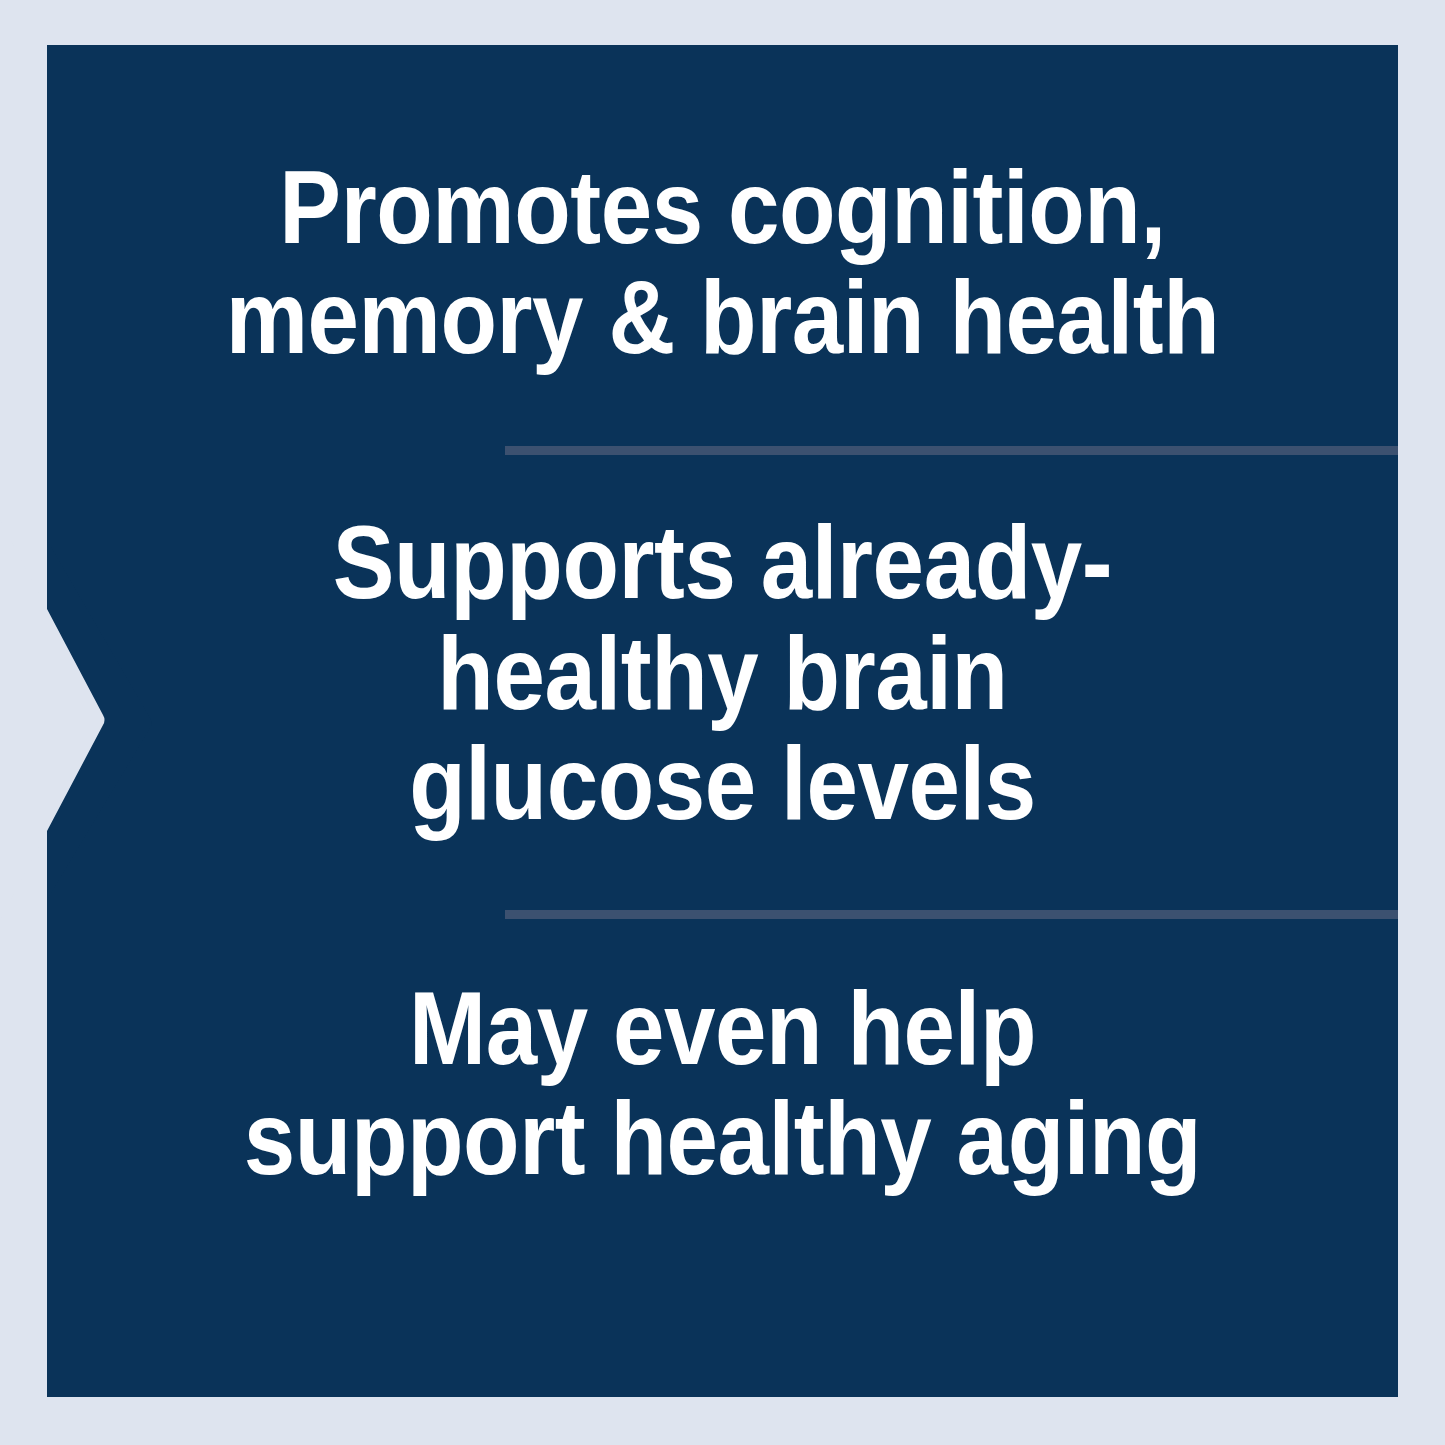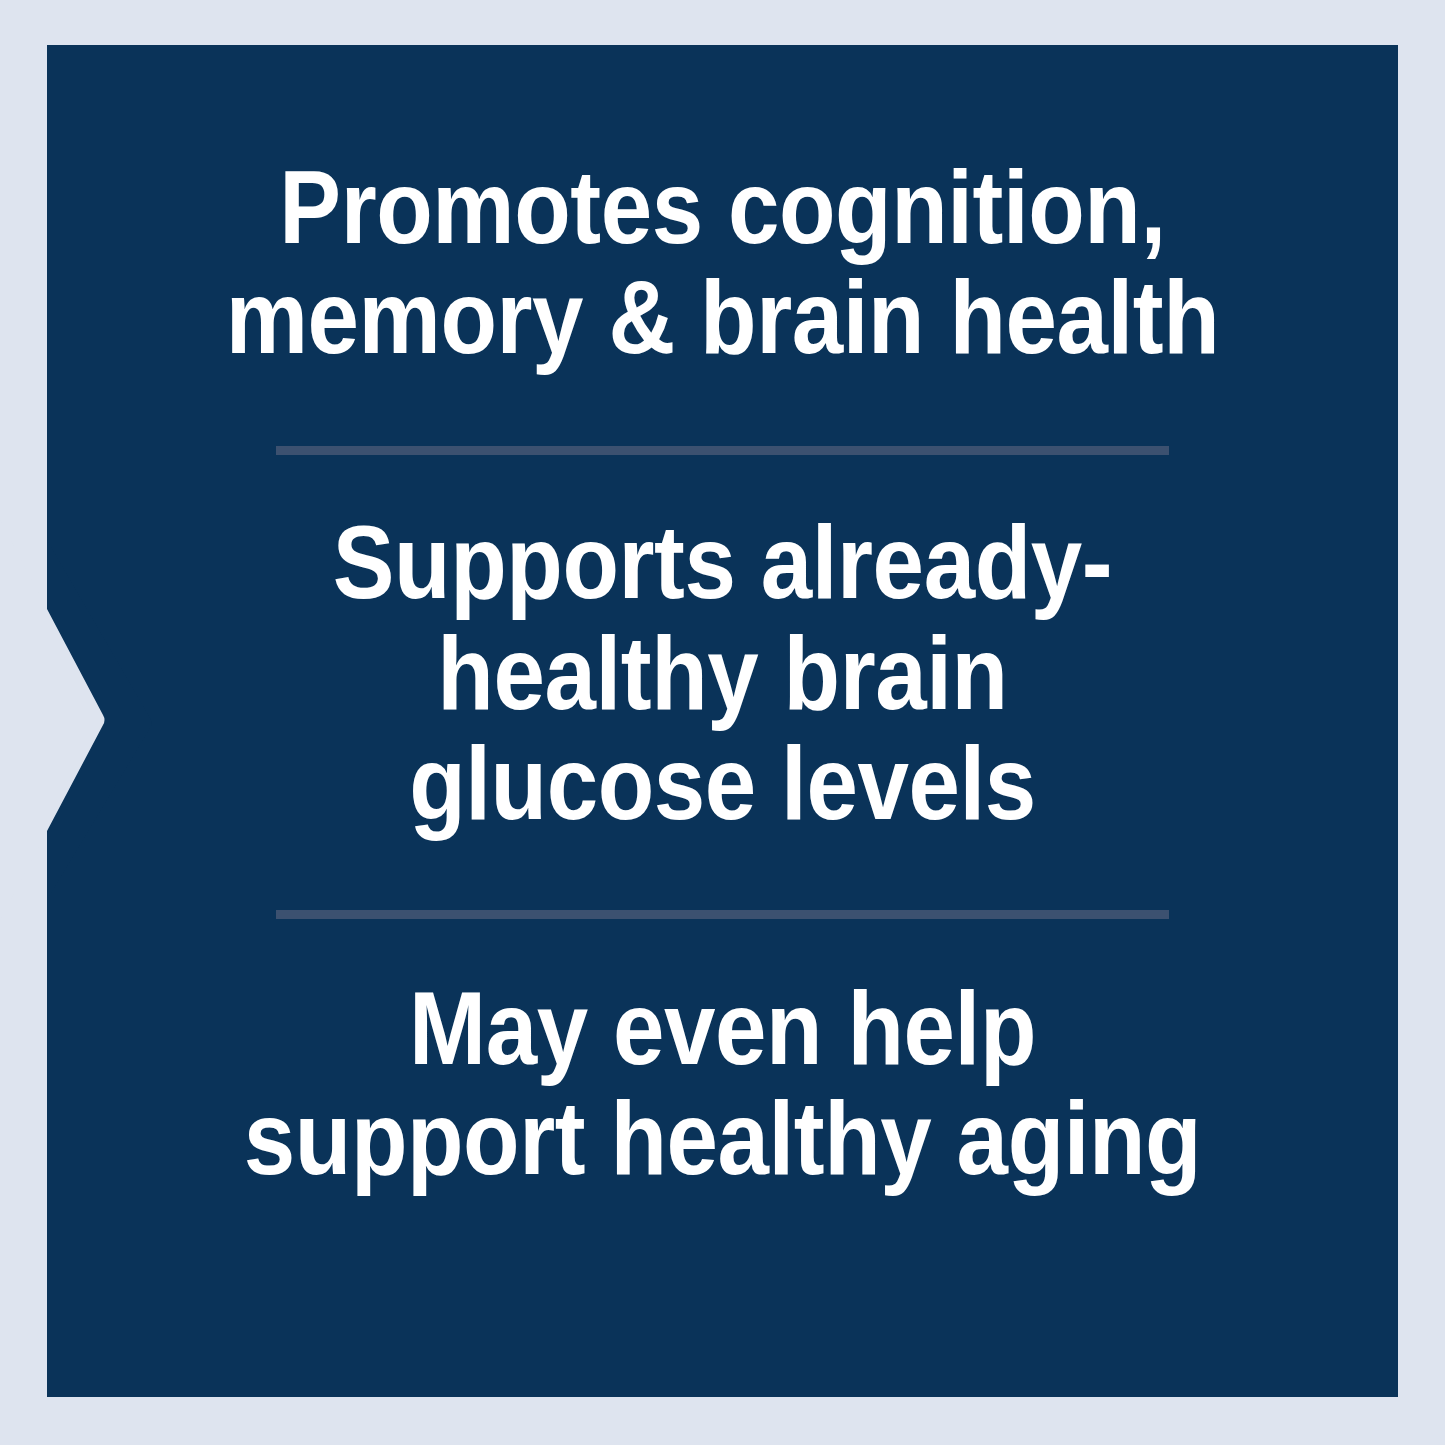--- a/index.html
+++ b/index.html
@@ -45,21 +45,21 @@
   .content {
     position: absolute;
     left: 47px;
     top: 45px;
     width: 1351px;
     height: 1352px;
     box-sizing: border-box;
     display: flex;
     flex-direction: column;
     justify-content: flex-start;
-    align-items: center;
+    align-items: flex-end;
     padding: 0;
   }
 
   .benefit {
     width: 100%;
     text-align: center;
     color: #ffffff;
     font-weight: 700;
     font-stretch: condensed;
     line-height: 1.06;

